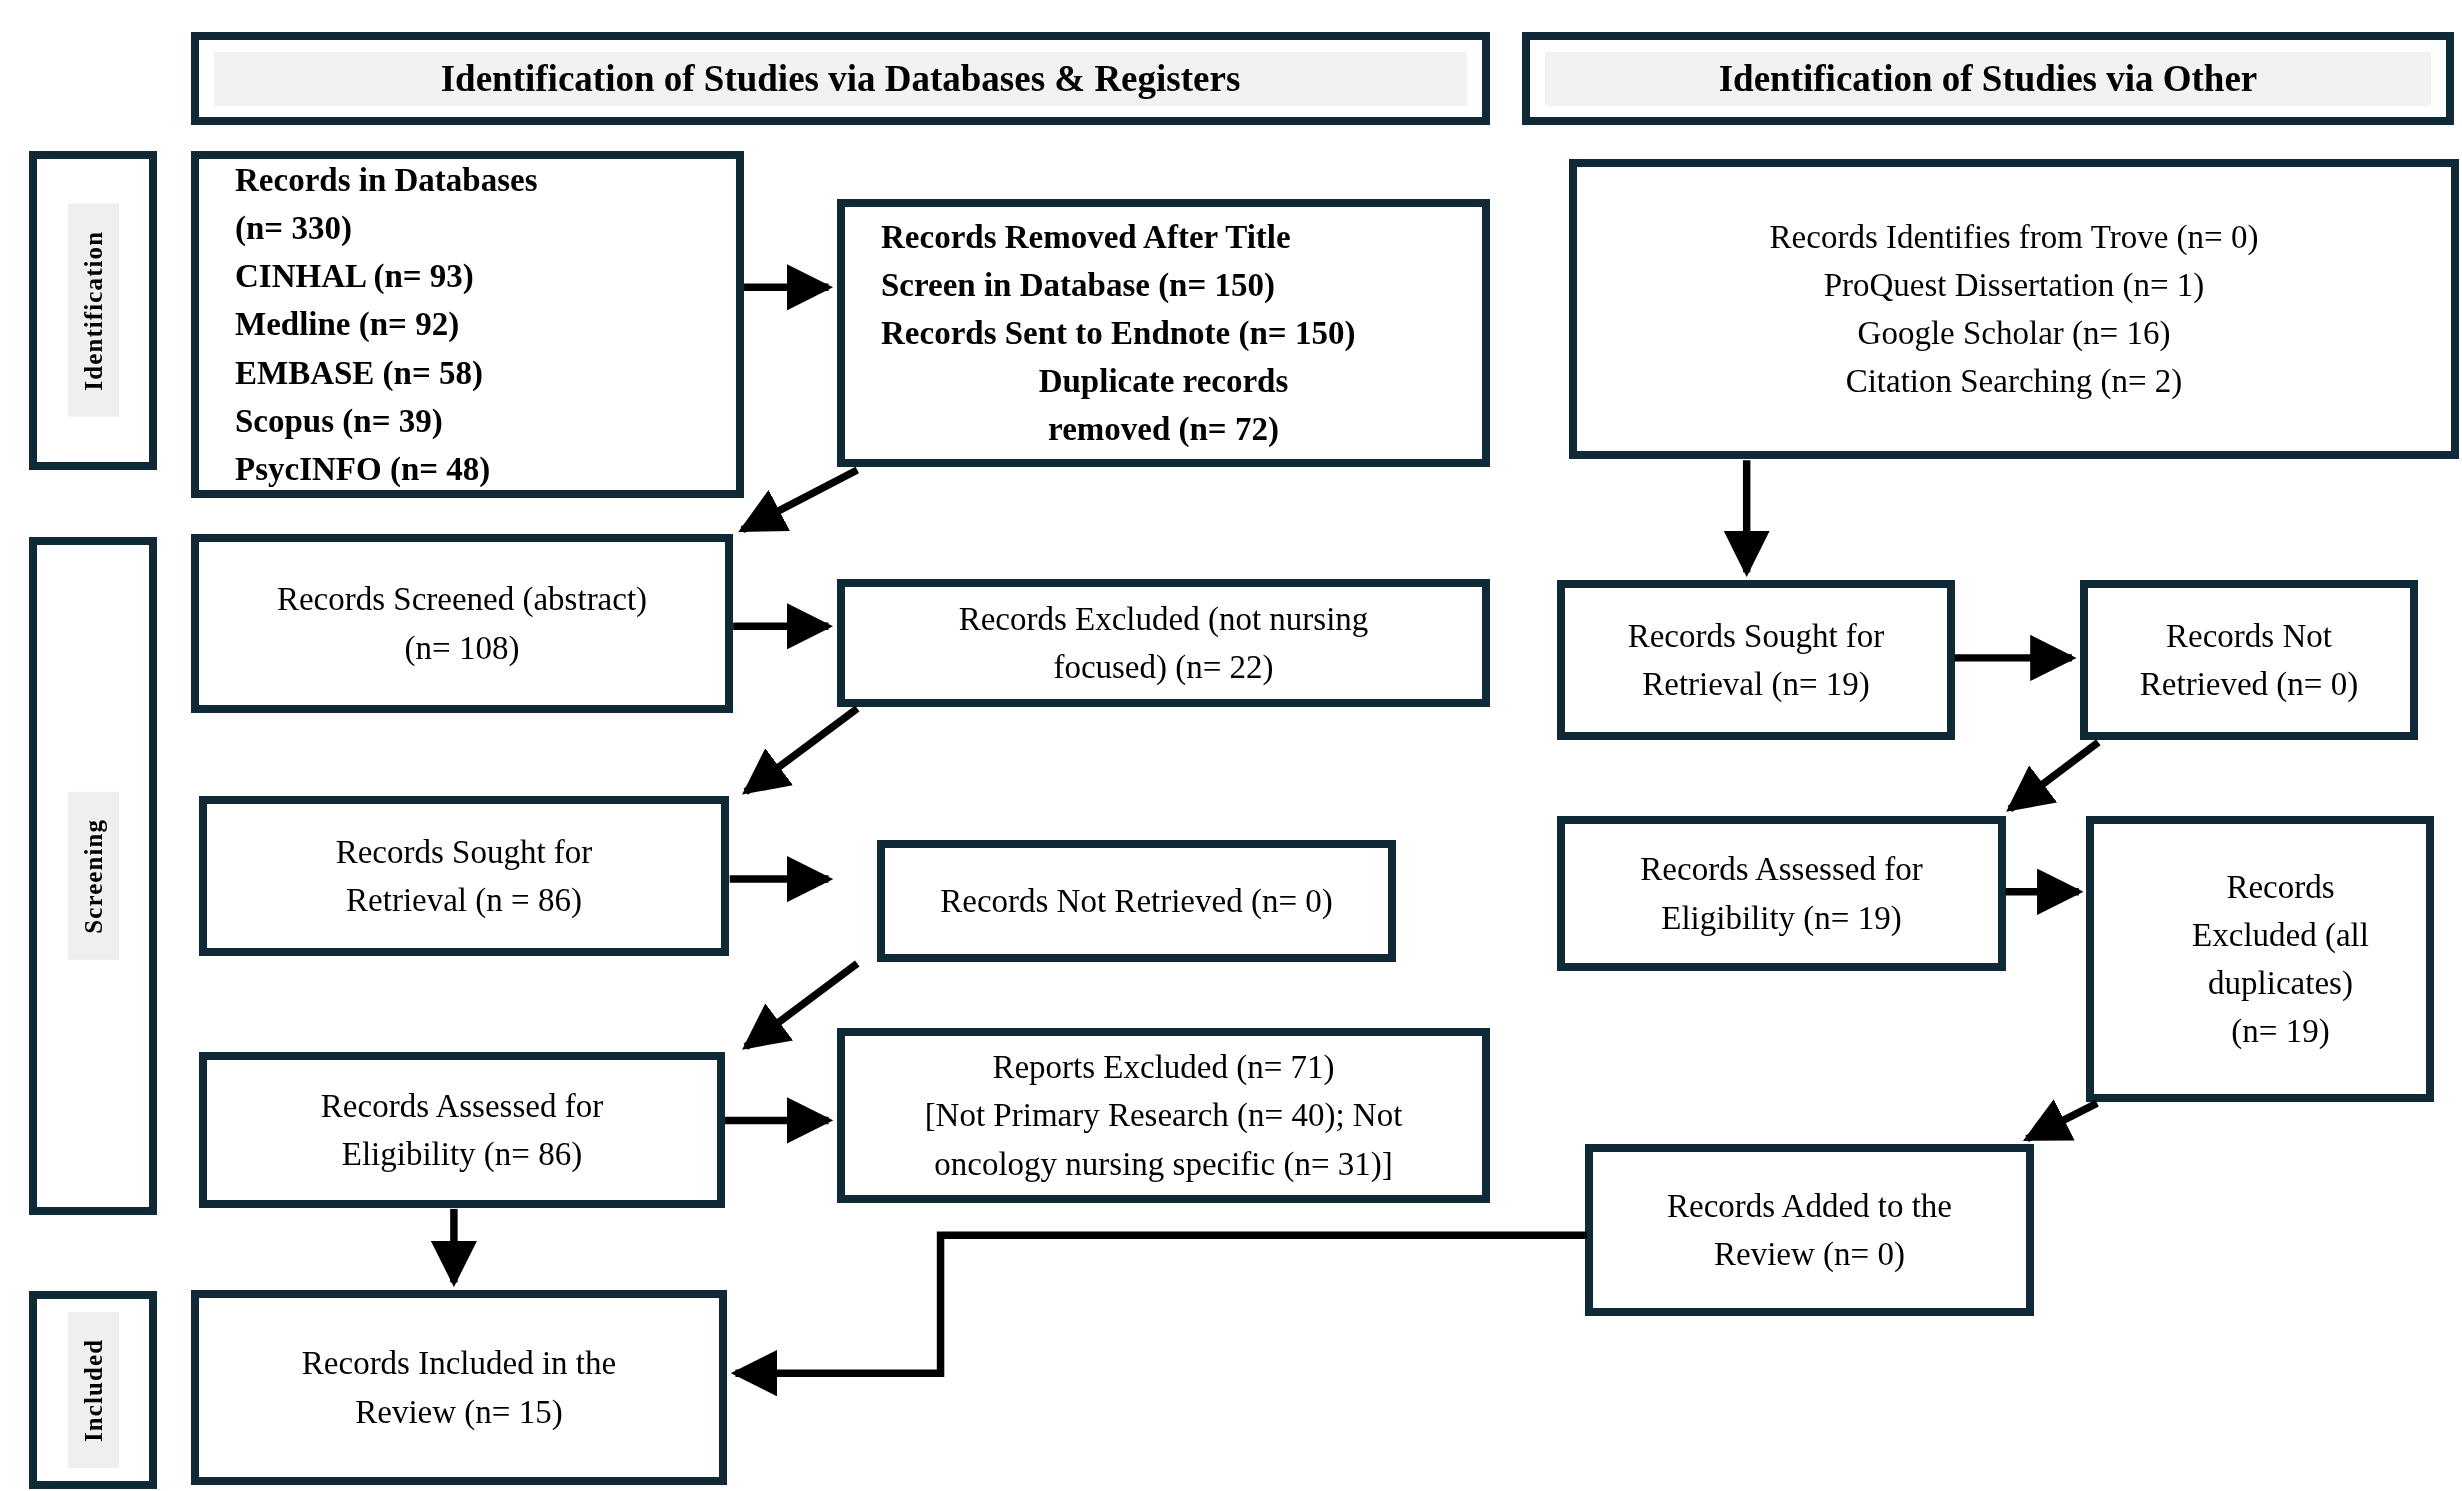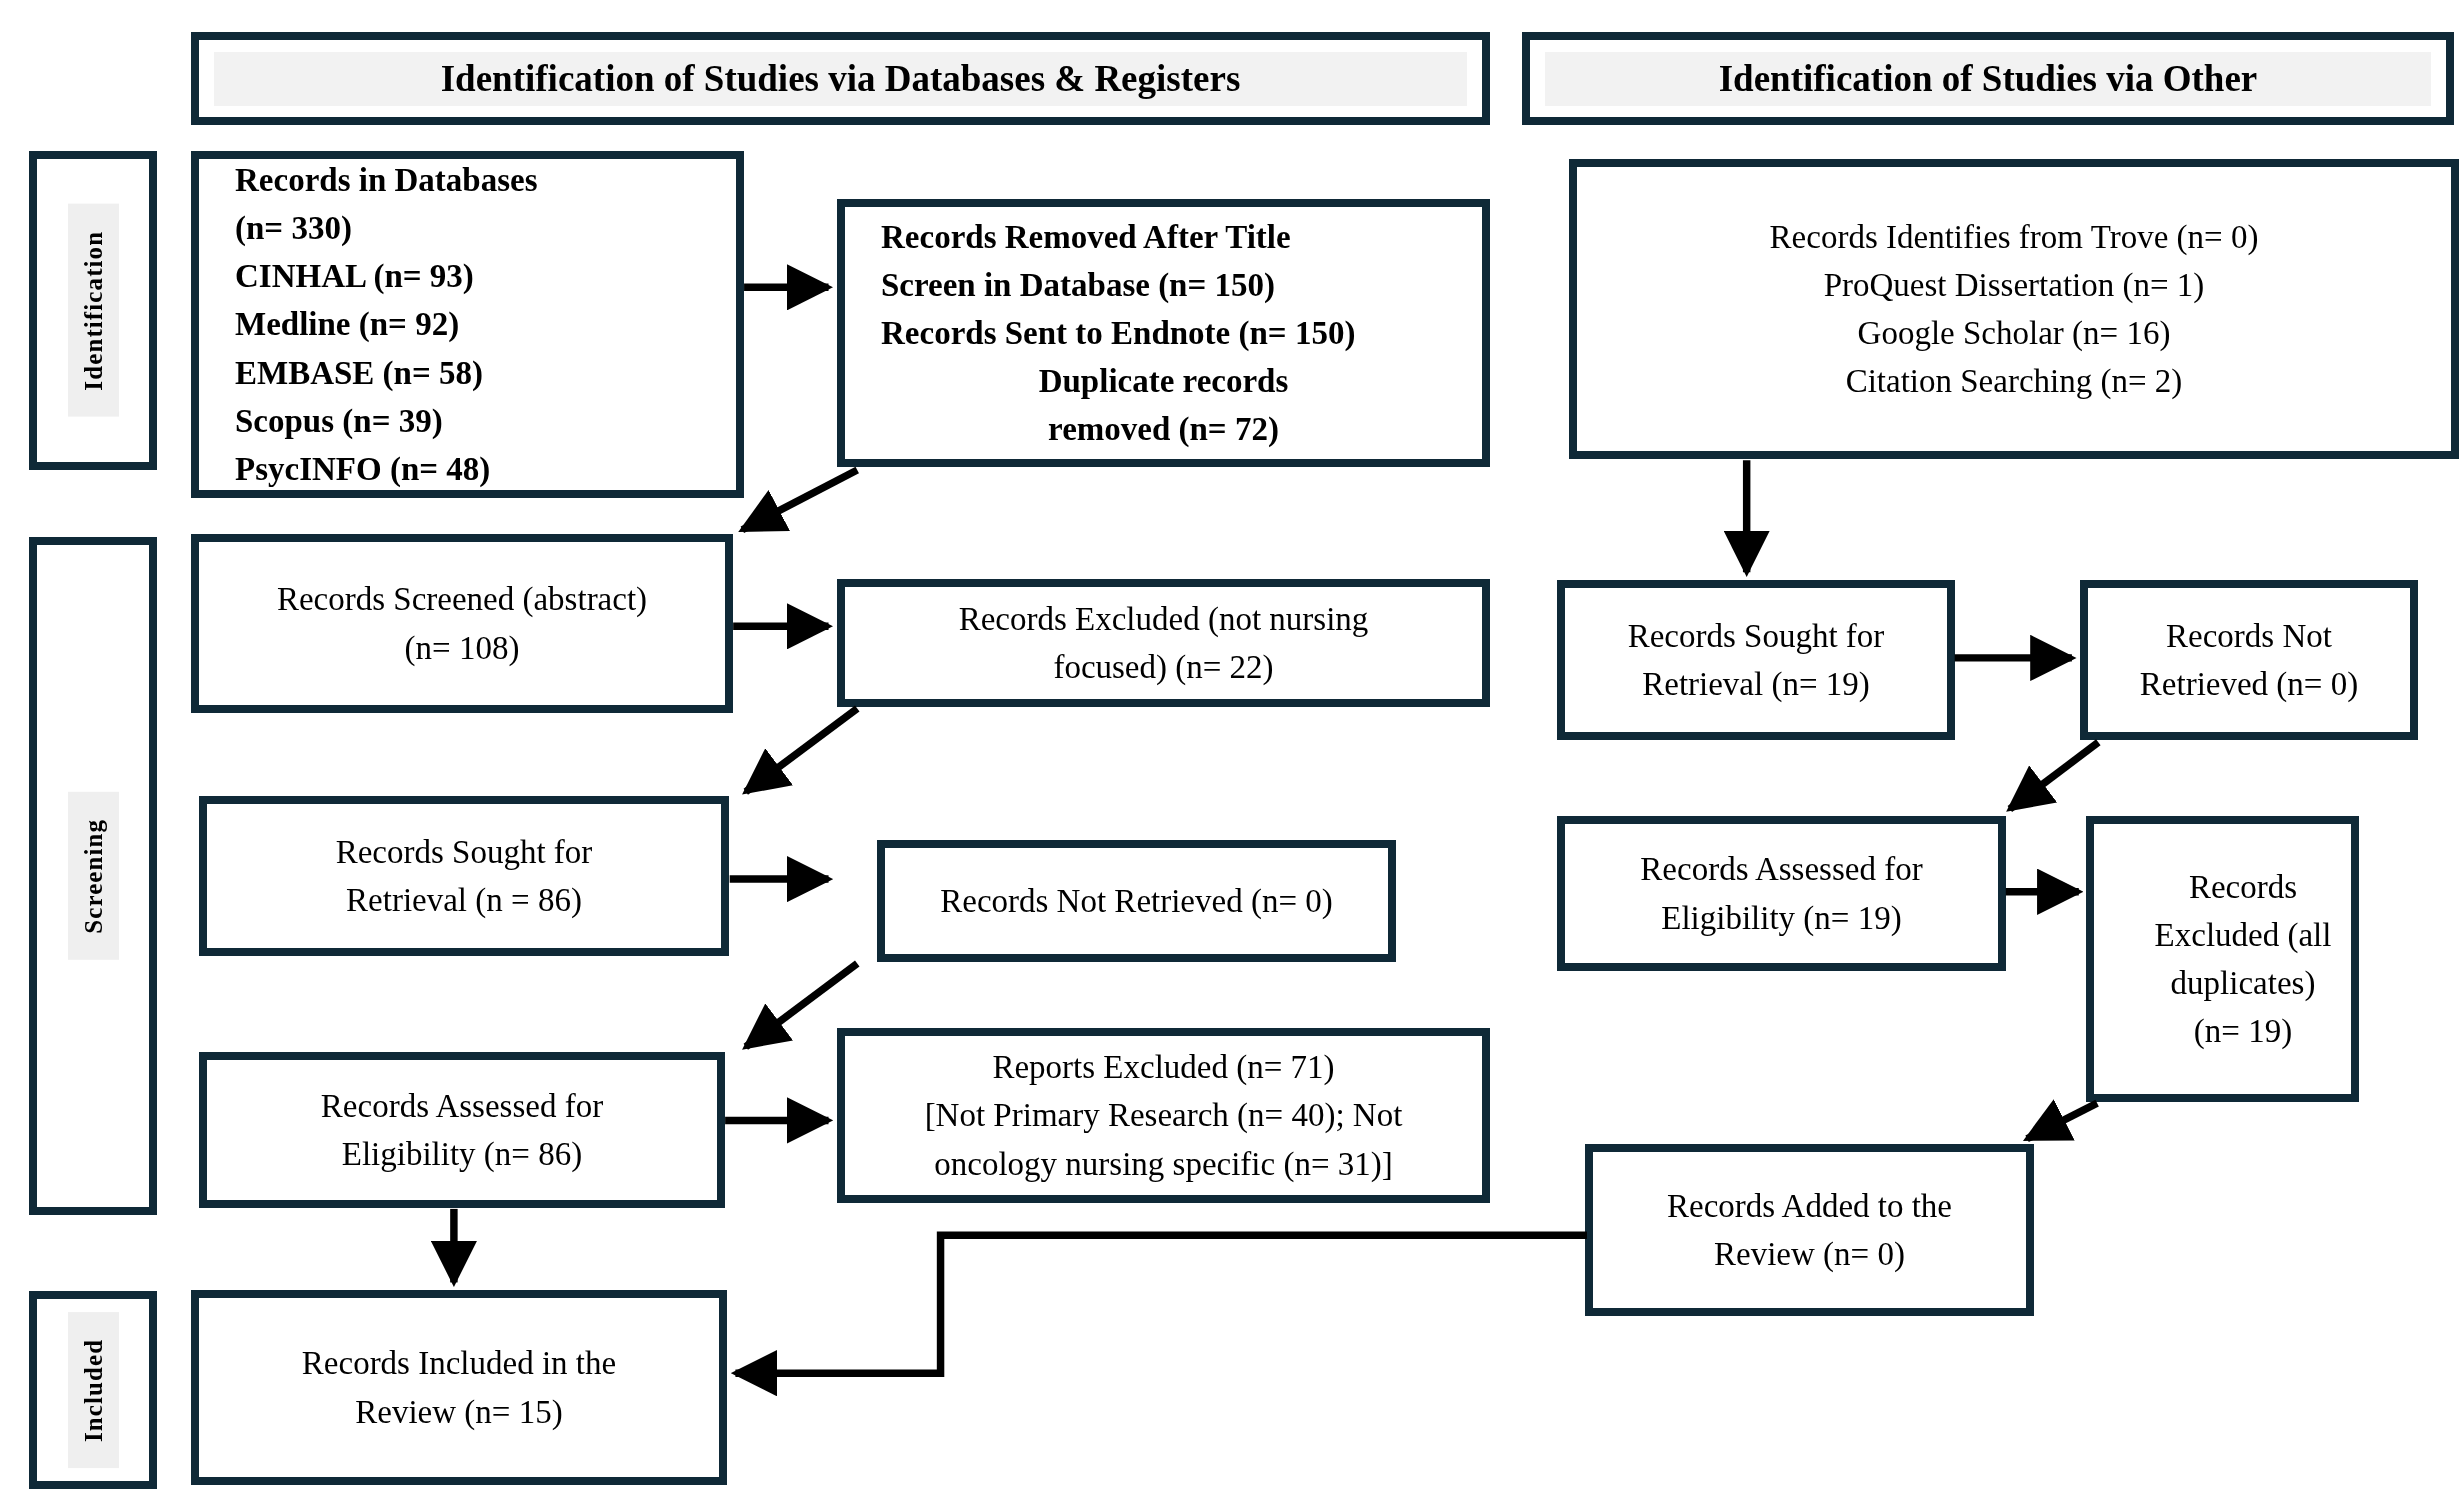--- a/index.html
+++ b/index.html
@@ -178,21 +178,21 @@
   <div class="box" style="left:2080px; top:580px; width:338px; height:160px;">
     <div class="line">Records Not</div>
     <div class="line">Retrieved (n= 0)</div>
   </div>
 
   <div class="box" style="left:1557px; top:816px; width:449px; height:155px;">
     <div class="line">Records Assessed for</div>
     <div class="line">Eligibility (n= 19)</div>
   </div>
 
-  <div class="box" style="left:2086px; top:816px; width:273px; height:286px;padding-left:41px;">
+  <div class="box" style="left:2086px; top:816px; width:348px; height:286px;padding-left:41px;">
     <div class="line">Records</div>
     <div class="line">Excluded (all</div>
     <div class="line">duplicates)</div>
     <div class="line">(n= 19)</div>
   </div>
 
   <div class="box" style="left:1585px; top:1144px; width:449px; height:172px;">
     <div class="line">Records Added to the</div>
     <div class="line">Review (n= 0)</div>
   </div>

